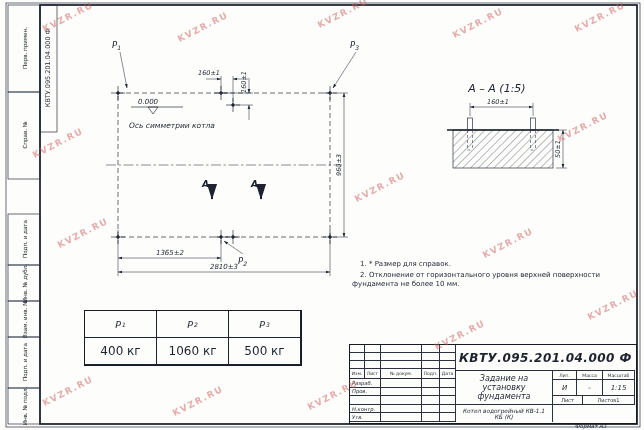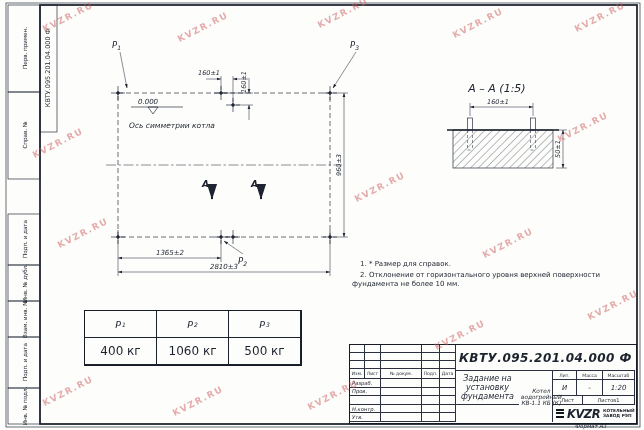--- a/index.html
+++ b/index.html
@@ -41,21 +41,21 @@
       justify-content:center;overflow:hidden;box-sizing:border-box;}
   .tb-left{position:absolute;left:0;top:0;width:106px;height:77px;display:grid;
       grid-template-columns:15px 16px 41px 18px 16px;
       grid-template-rows:8px 8px 8px 10px 8.6px 8.6px 8.6px 8.6px 8.6px;}
   .tb-left .h{font-size:4.5px}
   .tb-left .r{grid-column:1/3;font-size:5.2px;font-style:italic;justify-content:flex-start;padding-left:2px}
   .tb-right{position:absolute;left:106px;top:0;width:179px;height:77px}
   .tb-doc{height:26px;border-bottom:1px solid #2a3040;display:flex;align-items:center;justify-content:center;
       font-weight:bold;font-style:italic;font-size:12px;letter-spacing:.5px;box-sizing:border-box;}
   .tb-low{display:flex;height:51px}
-  .tb-name{width:97px;border-right:1px solid #2a3040;display:flex;flex-direction:row;box-sizing:border-box}
+  .tb-name{width:97px;border-right:1px solid #2a3040;display:flex;flex-direction:column;box-sizing:border-box}
   .tb-title{height:34px;border-bottom:1px solid #2a3040;display:flex;align-items:center;justify-content:center;
       text-align:center;font-style:italic;font-size:8px;line-height:1.15;padding:0 5px;box-sizing:border-box}
   .tb-sub{flex:1;display:flex;align-items:center;justify-content:center;text-align:center;
       font-style:italic;font-size:5.8px;padding:0 2px}
   .tb-meta{width:82px;display:flex;flex-direction:column}
   .meta-labels{display:flex;height:9px}
   .meta-values{display:flex;height:16px}
   .meta-sheet{display:flex;height:9px}
   .m1{width:24px}.m2{width:26px}.m3{width:32px}
   .meta-labels .c{font-size:4.6px}
@@ -327,37 +327,29 @@
         </div>
         <div class="tb-meta">
           <div class="meta-labels">
             <div class="c m1">Лит.</div>
             <div class="c m2">Масса</div>
             <div class="c m3">Масштаб</div>
           </div>
           <div class="meta-values">
             <div class="c m1 it">И</div>
             <div class="c m2">-</div>
-            <div class="c m3 it">1:20</div>
+            <div class="c m3 it">1:15</div>
           </div>
           <div class="meta-sheet">
             <div class="c s1">Лист</div>
             <div class="c s2">
               <span>Листов</span>
               <span>1</span>
             </div>
           </div>
-          <div class="logo-row">
-            <span class="logo-mark"></span>
-            <span class="logo-kvzr">KVZR</span>
-            <span class="logo-cap">
-              <span>КОТЕЛЬНЫЙ</span>
-              <span>ЗАВОД РЭП</span>
-            </span>
-          </div>
         </div>
       </div>
     </div>
   </div>
 
   <div class="format">Формат А3</div>
 
   
   <span class="wm">KVZR.RU</span>
   <span class="wm">KVZR.RU</span>

